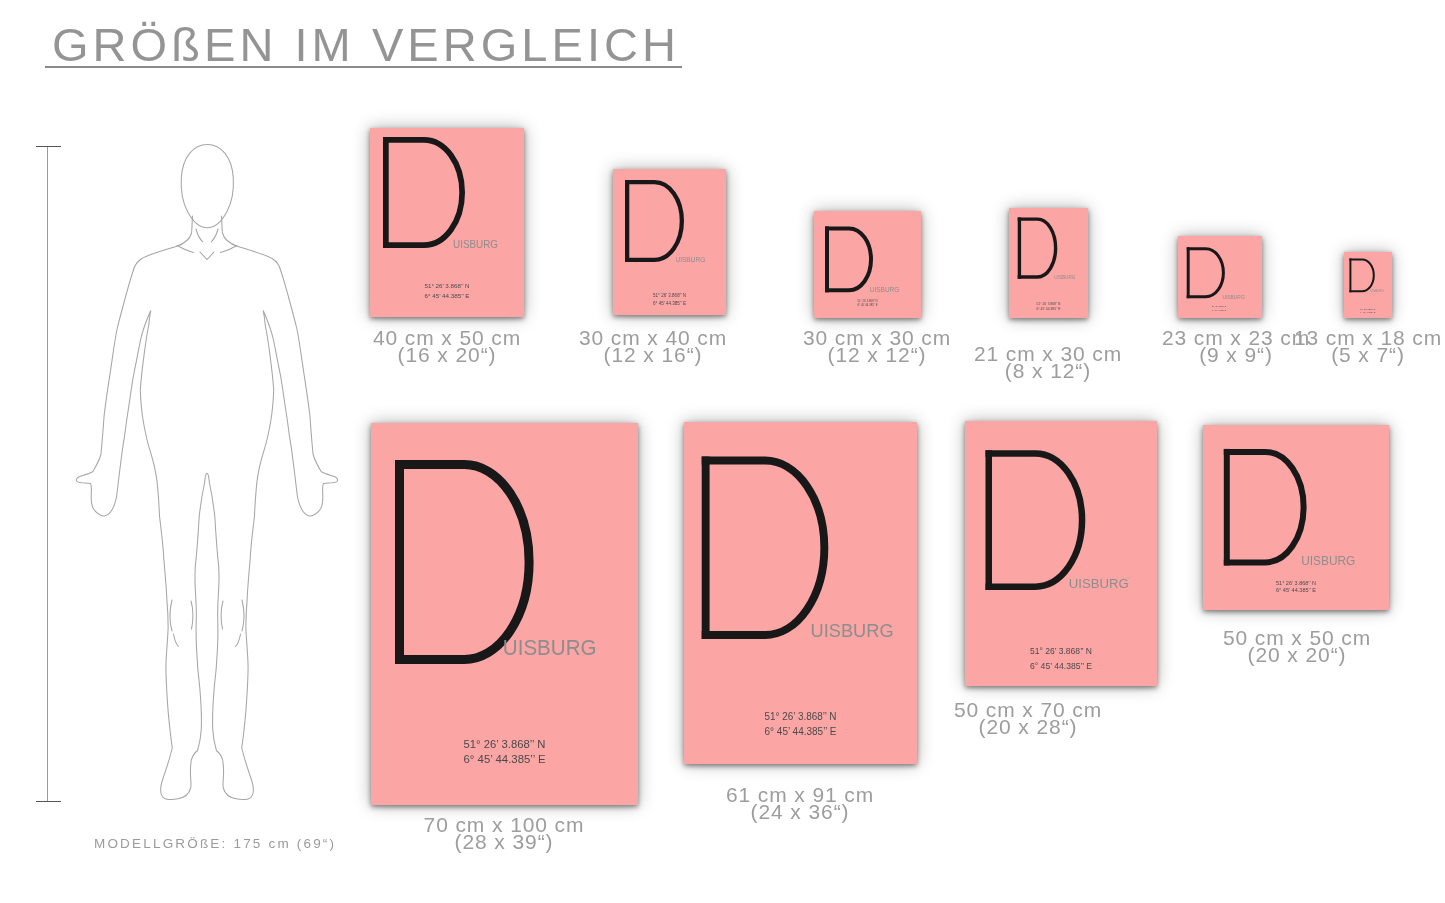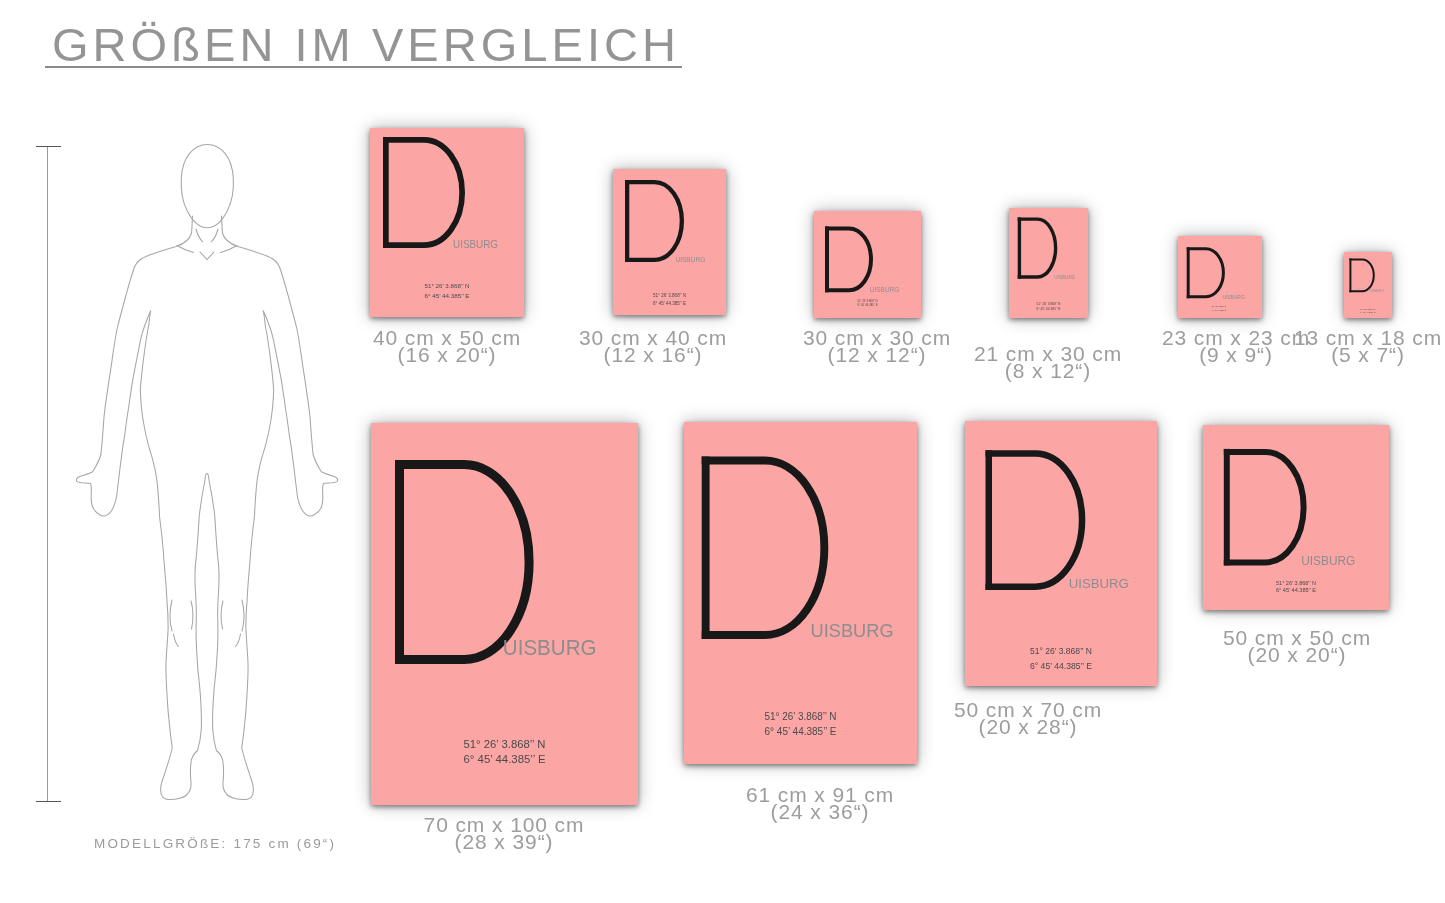--- a/index.html
+++ b/index.html
@@ -124,21 +124,21 @@
 
 <div class="poster" style="left:684px;top:422px;width:233px;height:342px">
 <svg width="233" height="342" viewBox="0 0 233 342">
 <path d="M 21.65 34.60 L 21.65 217.00" stroke="#181818" stroke-width="7.9" fill="none"></path>
 <path d="M 17.70 38.55 L 81.00 38.55 A 59.35 87.25 0 0 1 81.00 213.05 L 17.70 213.05" stroke="#181818" stroke-width="7.9" fill="none"></path>
 <text x="126.6" y="214.7" font-size="18.9" fill="#8d8d8d" textLength="83" lengthAdjust="spacingAndGlyphs">UISBURG</text>
 <text x="116.5" y="297.6" font-size="10.01" fill="#4a4a4a" text-anchor="middle" textLength="72" lengthAdjust="spacingAndGlyphs">51° 26’ 3.868’’ N</text>
 <text x="116.5" y="312.9" font-size="10.01" fill="#4a4a4a" text-anchor="middle" textLength="72" lengthAdjust="spacingAndGlyphs">6° 45’ 44.385’’ E</text>
 </svg></div>
 
-<div class="lbl" style="left:710px;top:786px">61 cm x 91 cm<br>(24 x 36“)</div>
+<div class="lbl" style="left:690px;top:786px">61 cm x 91 cm<br>(24 x 36“)</div>
 
 <div class="poster" style="left:965px;top:421px;width:192px;height:265px">
 <svg width="192" height="265" viewBox="0 0 192 265">
 <path d="M 23.75 29.20 L 23.75 168.90" stroke="#181818" stroke-width="6.5" fill="none"></path>
 <path d="M 20.50 32.45 L 70.40 32.45 A 46.65 66.60 0 0 1 70.40 165.65 L 20.50 165.65" stroke="#181818" stroke-width="6.5" fill="none"></path>
 <text x="103.8" y="167" font-size="13.7" fill="#8d8d8d" textLength="60" lengthAdjust="spacingAndGlyphs">UISBURG</text>
 <text x="96" y="233" font-size="8.62" fill="#4a4a4a" text-anchor="middle" textLength="62" lengthAdjust="spacingAndGlyphs">51° 26’ 3.868’’ N</text>
 <text x="96" y="248" font-size="8.62" fill="#4a4a4a" text-anchor="middle" textLength="62" lengthAdjust="spacingAndGlyphs">6° 45’ 44.385’’ E</text>
 </svg></div>
 

